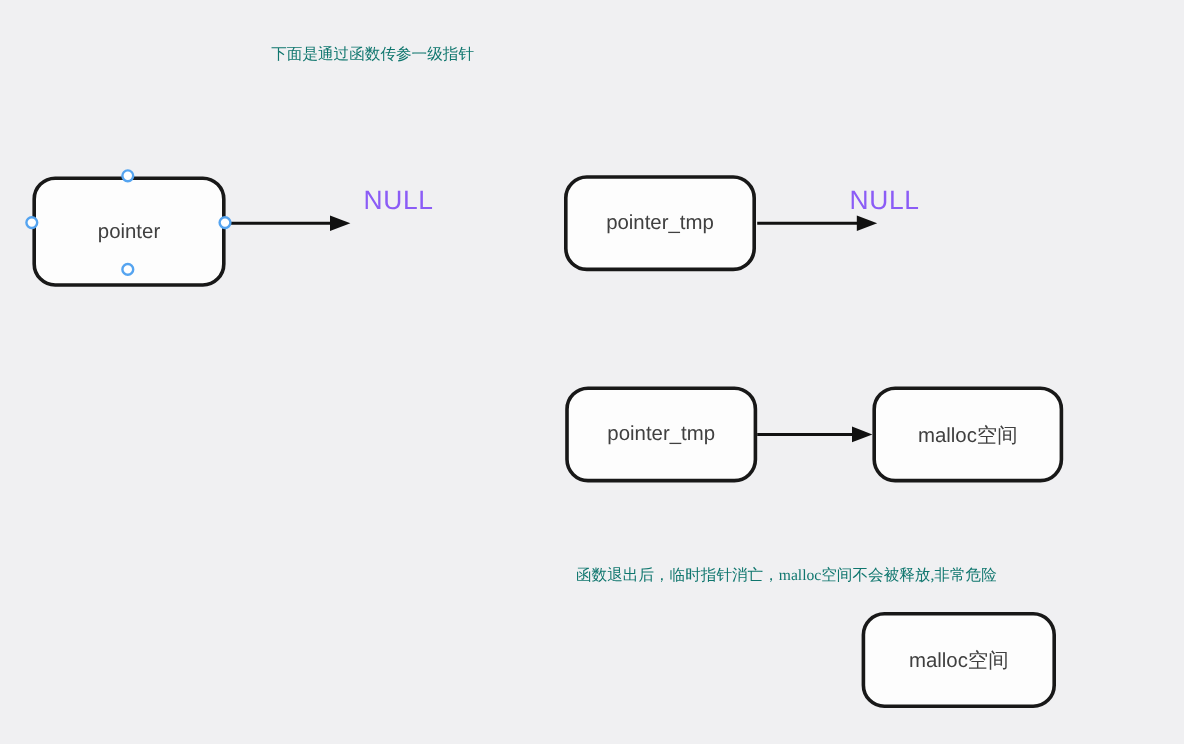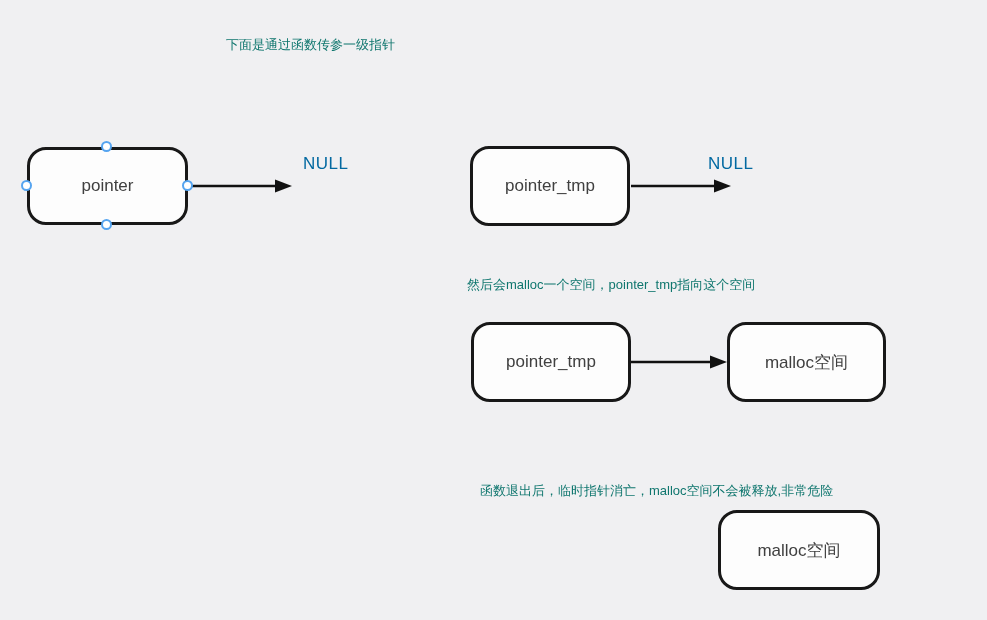--- a/index.html
+++ b/index.html
@@ -6,21 +6,21 @@
   body{
     width:987px;height:620px;position:relative;overflow:hidden;
     background:#f0f0f2;
     font-family:"Liberation Sans","DejaVu Sans",sans-serif;
   }
   #canvas{position:absolute;inset:0;}
   .txt{
     position:absolute;white-space:nowrap;
     color:#0f766e;font-size:13px;line-height:1.2;
   }
-  .null-txt{color:#0369a1;font-size:17px;letter-spacing:.5px;}
+  .null-txt{color:#8b5cf6;font-size:22px;letter-spacing:.5px;}
   .node{
     position:absolute;box-sizing:border-box;
     background:#fdfdfd;border:3px solid #181818;border-radius:19px;
     display:flex;align-items:center;justify-content:center;
     z-index:2;
   }
   .node-label{
     color:#404040;font-size:17px;white-space:nowrap;
   }
   .handle{
@@ -45,47 +45,46 @@
     </g>
     <g>
       <line x1="631" y1="362" x2="711" y2="362" stroke="#111" stroke-width="2.5"></line>
       <polygon points="710,355.5 710,368.5 727,362" fill="#111"></polygon>
     </g>
   </svg>
 
   <div class="txt" style="left:226px;top:37px;">下面是通过函数传参一级指针</div>
 
 
-  <div class="node" style="left:27px;top:147px;width:161px;height:78px;">
+  <div class="node" style="left:27px;top:147px;width:161px;height:92px;">
     <span class="node-label">pointer</span>
   </div>
 
   <div class="handle" style="left:101px;top:141px;"></div>
   <div class="handle" style="left:101px;top:219px;"></div>
   <div class="handle" style="left:21px;top:180px;"></div>
   <div class="handle" style="left:182px;top:180px;"></div>
 
   <div class="txt null-txt" style="left:303px;top:154px;">NULL</div>
 
 
   <div class="node" style="left:470px;top:146px;width:160px;height:80px;">
     <span class="node-label">pointer_tmp</span>
   </div>
 
   <div class="txt null-txt" style="left:708px;top:154px;">NULL</div>
 
-  <div class="txt" style="left:467px;top:277px;">然后会malloc一个空间，pointer_tmp指向这个空间</div>
 
   <div class="node" style="left:471px;top:322px;width:160px;height:80px;">
     <span class="node-label">pointer_tmp</span>
   </div>
 
   <div class="node" style="left:727px;top:322px;width:159px;height:80px;">
     <span class="node-label">malloc空间</span>
   </div>
 
-  <div class="txt" style="left:480px;top:483px;">函数退出后，临时指针消亡，malloc空间不会被释放,非常危险</div>
+  <div class="txt" style="left:480px;top:471px;font-family:Liberation Serif, serif;">函数退出后，临时指针消亡，malloc空间不会被释放,非常危险</div>
 
   <div class="node" style="left:718px;top:510px;width:162px;height:80px;">
     <span class="node-label">malloc空间</span>
   </div>
 
 </div>
 
 </body></html>

